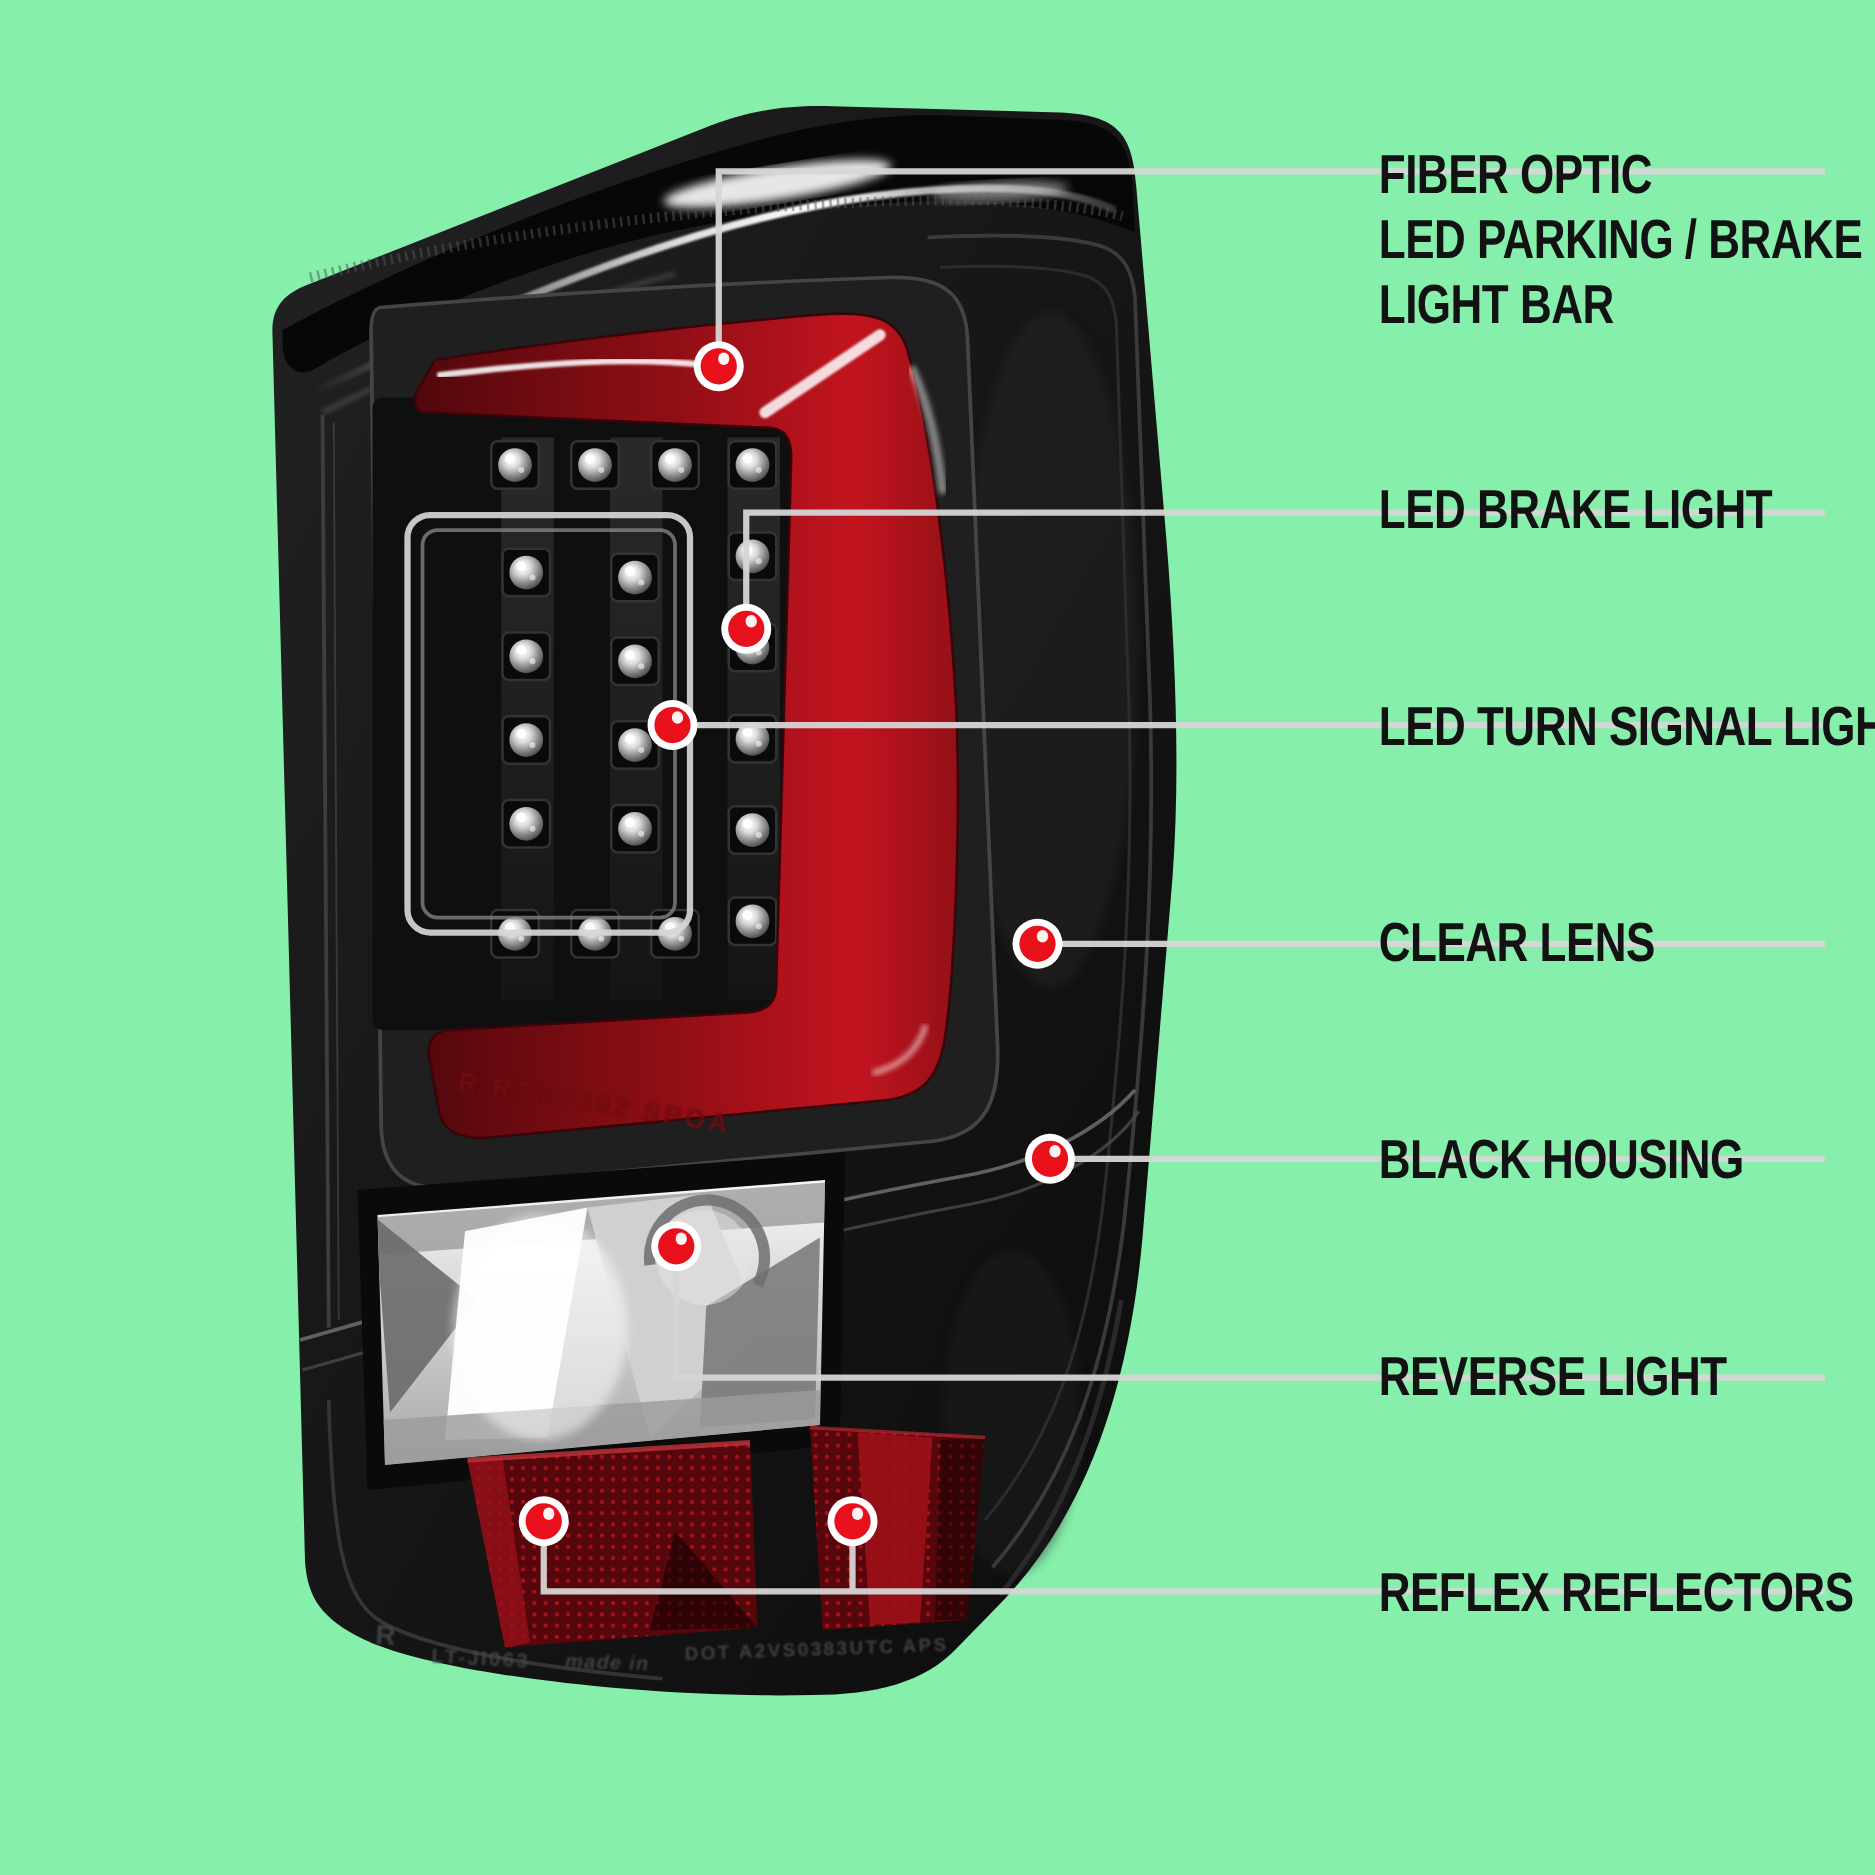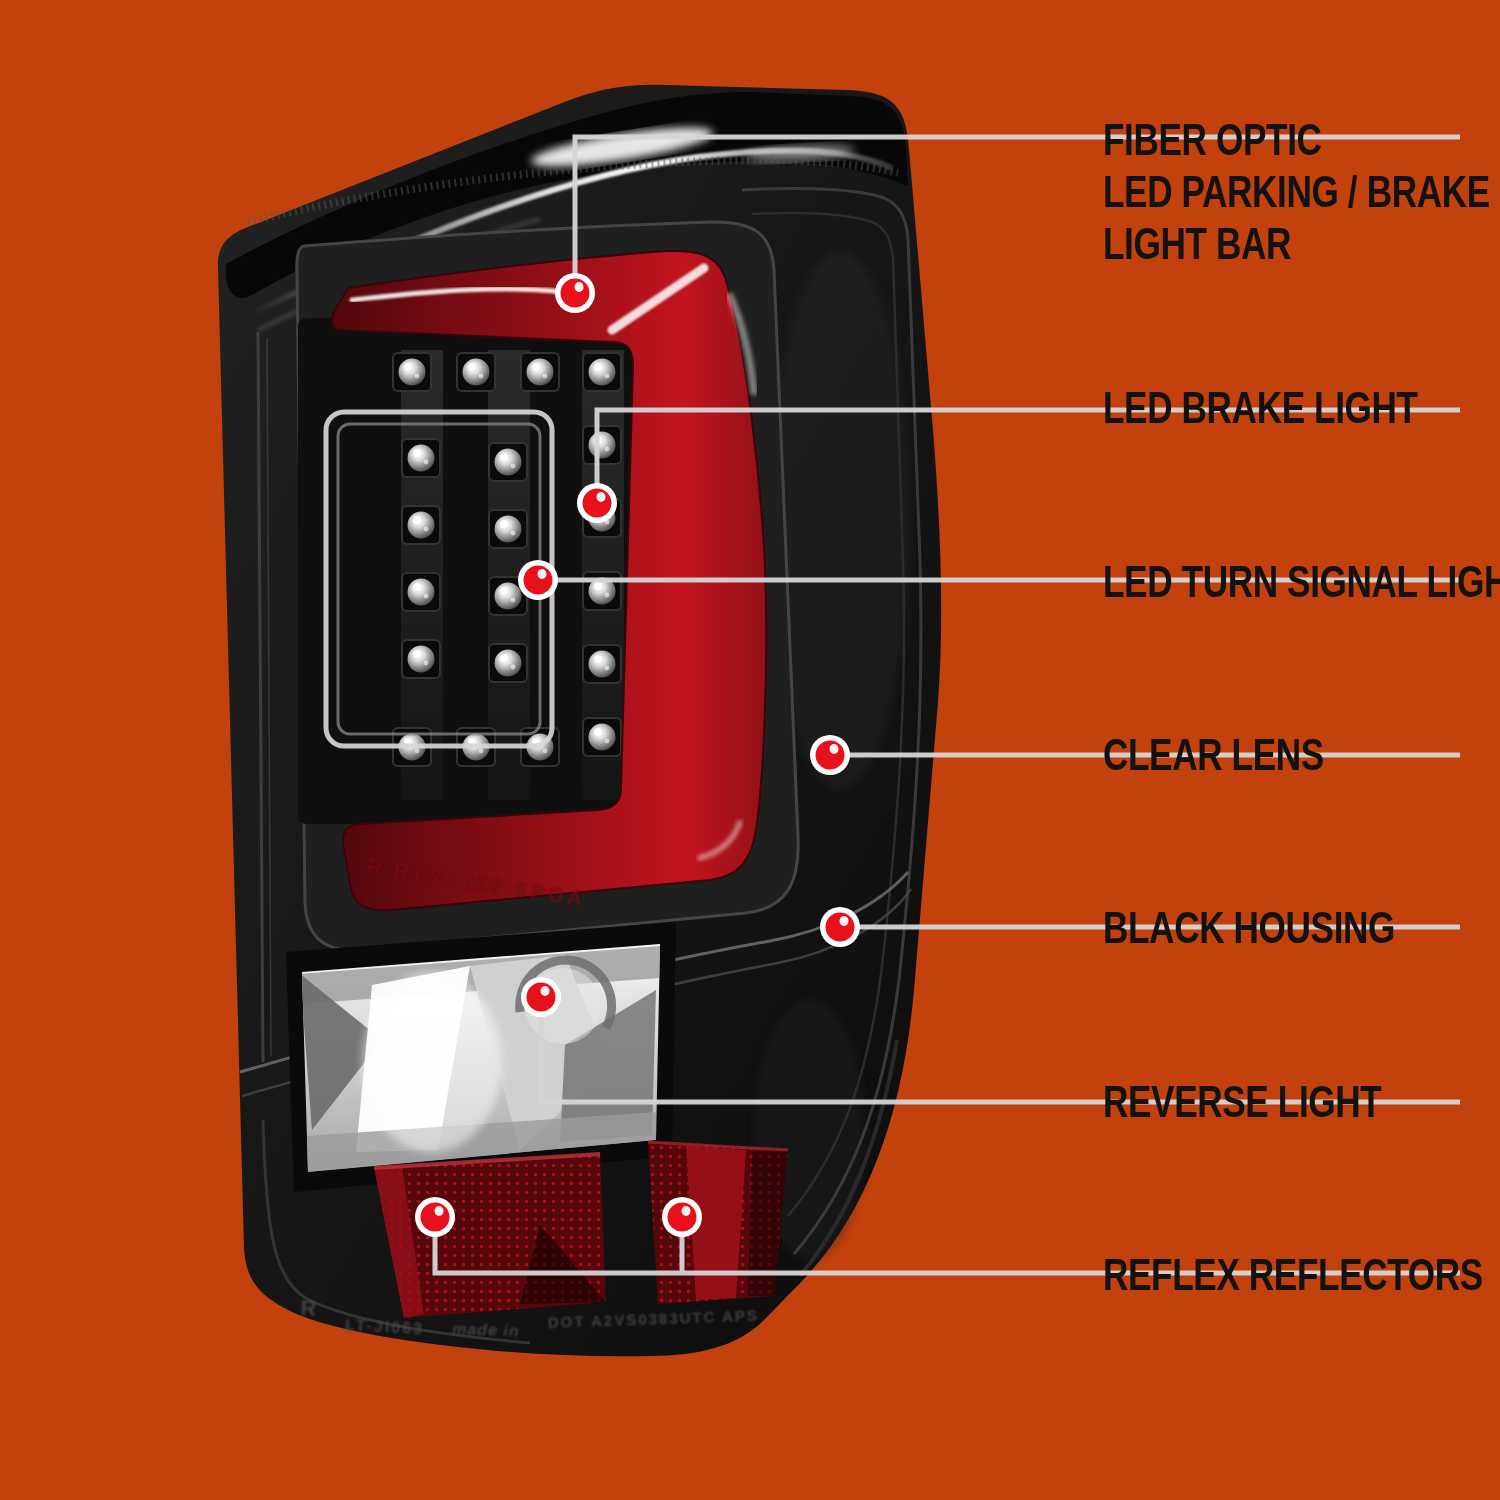--- a/index.html
+++ b/index.html
@@ -1,17 +1,17 @@
 <!DOCTYPE html>
 <html><head>
 <meta charset="utf-8">
 <style>
   html,body{margin:0;padding:0;background:#ffffff;}
   .stage{
-    position:relative;width:1500px;height:1500px;background:#c2410c;overflow:hidden;
+    position:relative;width:1500px;height:1500px;background:#86efac;overflow:hidden;
     font-family:"Liberation Sans",sans-serif;
   }
   .stage svg{position:absolute;left:0;top:0;}
   .callout-label{
     position:absolute;left:1103px;
     font-weight:bold;font-size:44px;line-height:52px;color:#121212;
     letter-spacing:-0.5px;white-space:nowrap;
     transform:scaleX(0.8);transform-origin:left top;
   }
   .callout-label span{display:block;}

